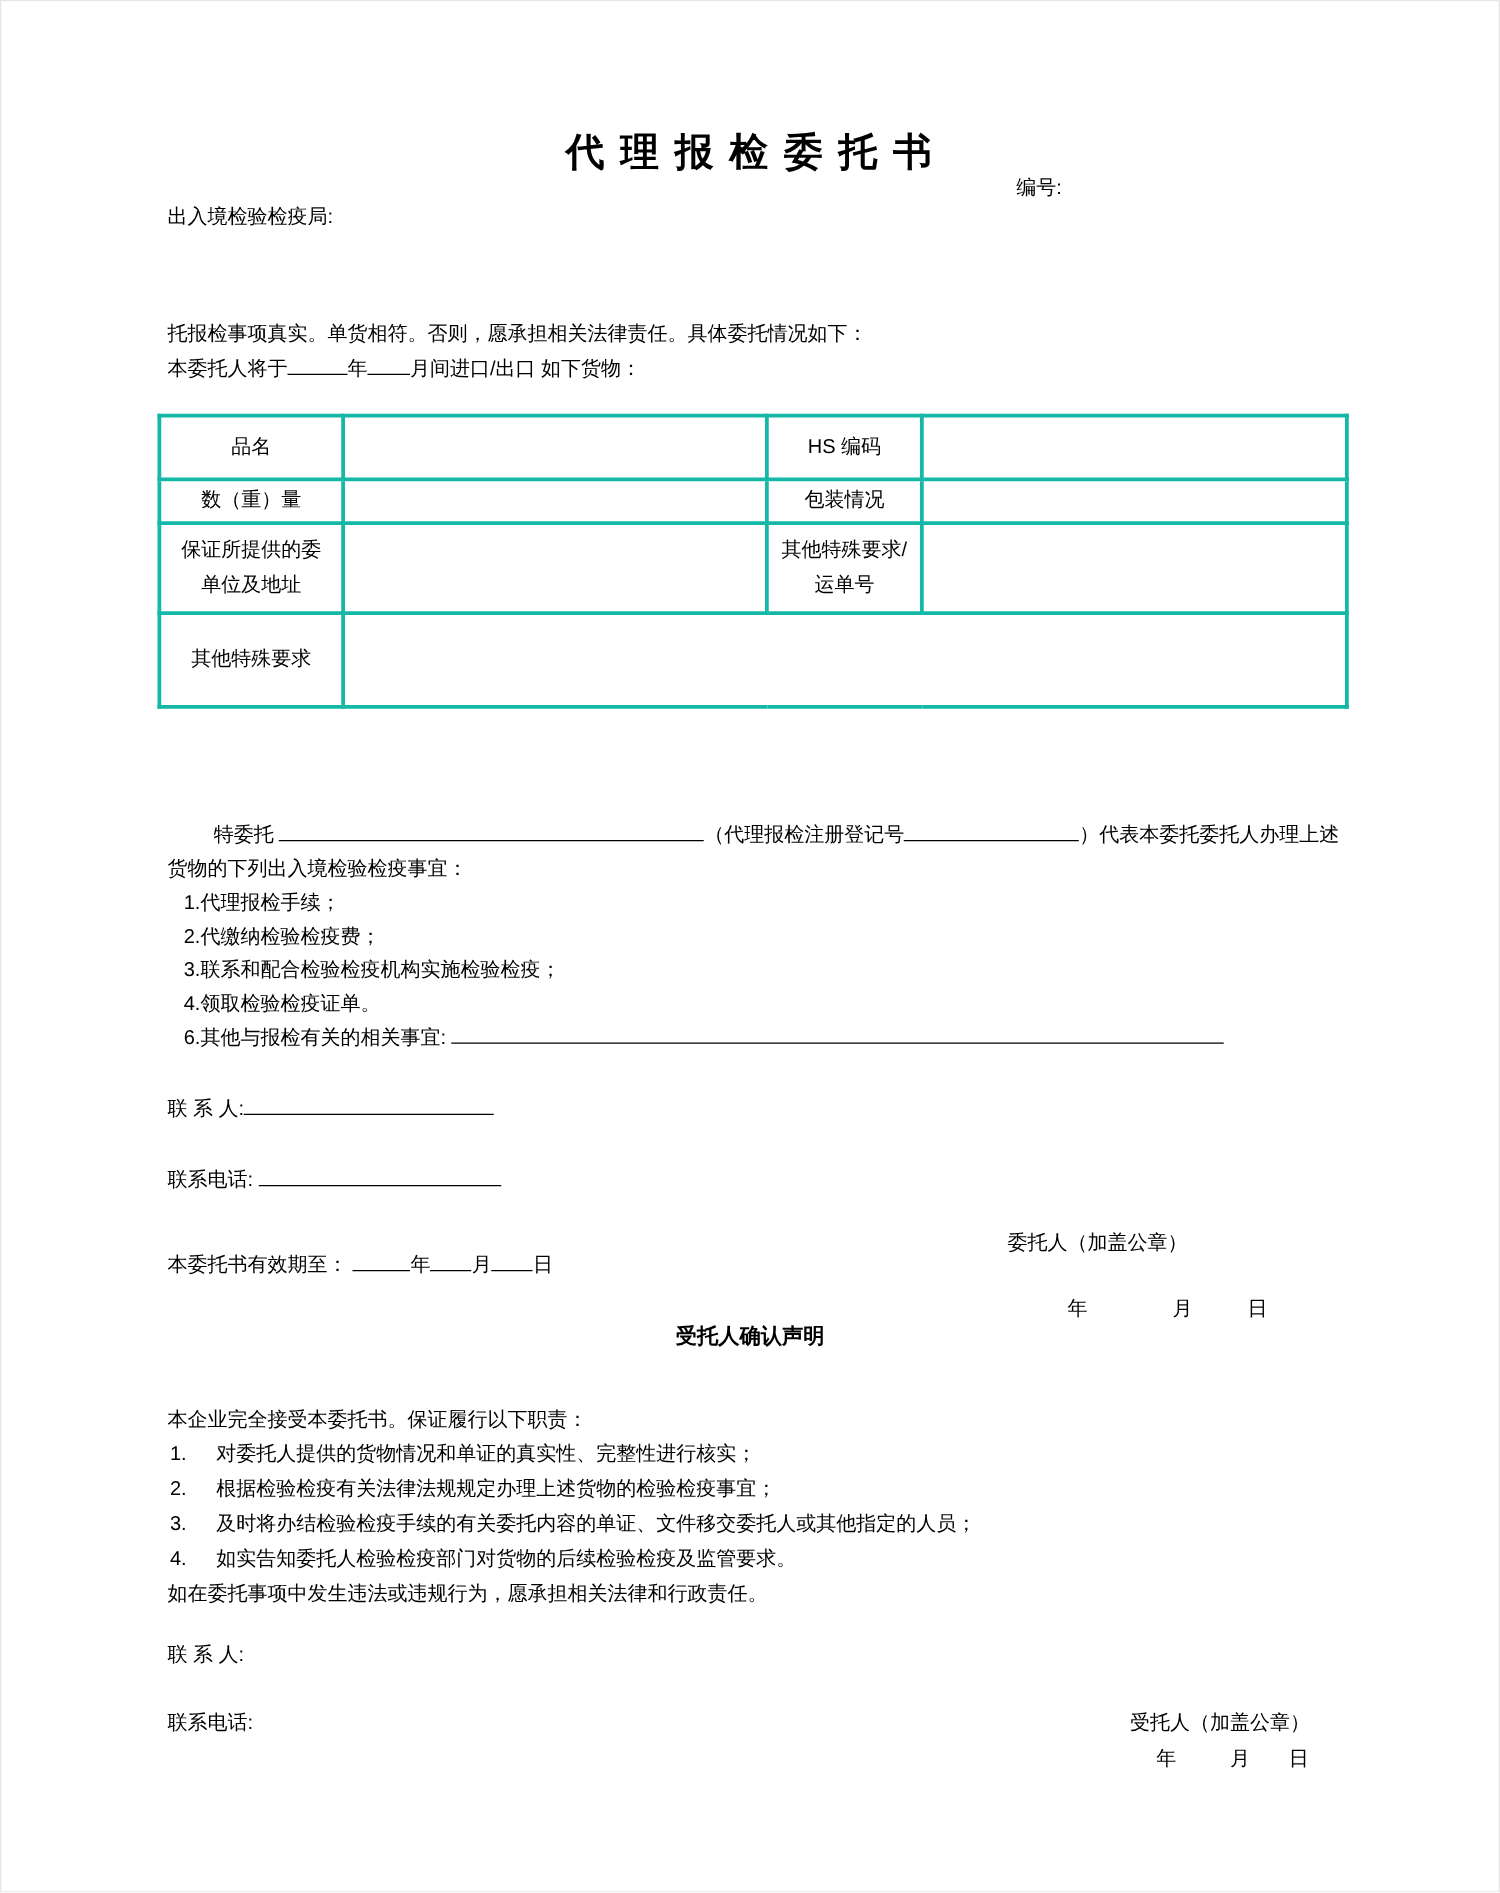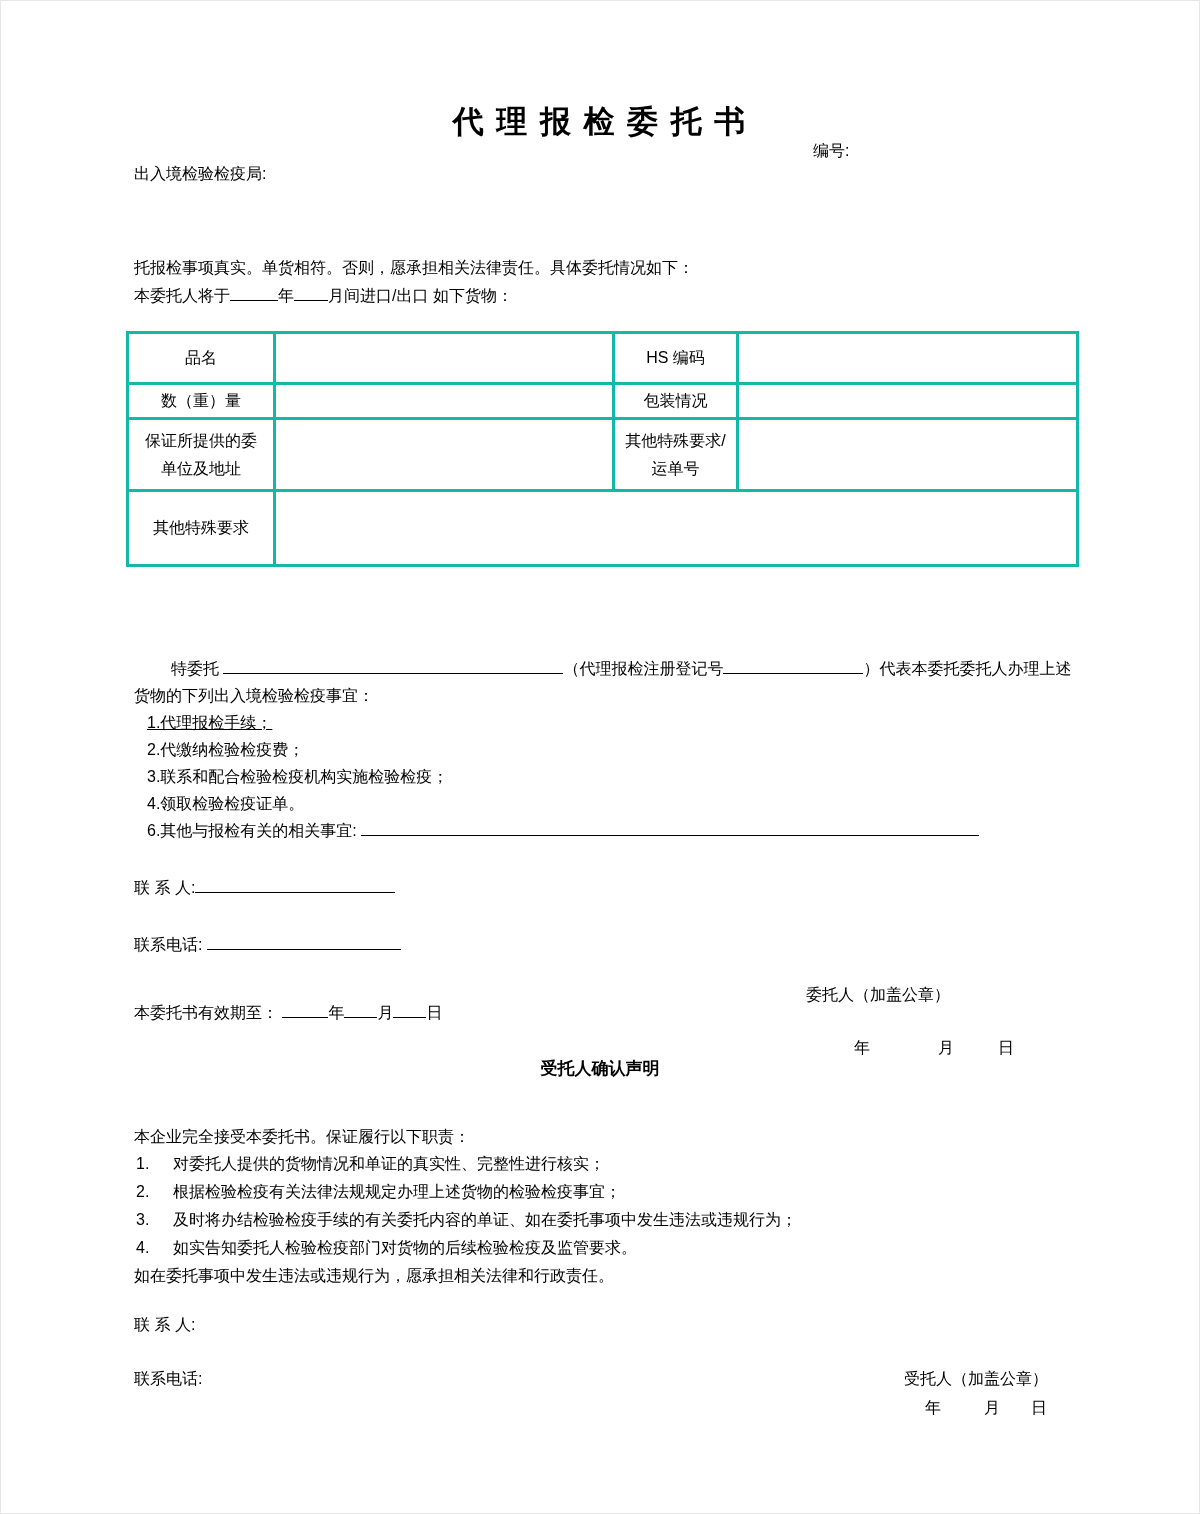--- a/index.html
+++ b/index.html
@@ -108,21 +108,21 @@
       <td class="val" colspan="3"></td>
     </tr>
   </tbody>
     </table>
 
   <div class="line" style="left:170px; top:657px;">
     <span>特委托</span>&nbsp;<span class="blank" style="width:340px;"></span><span>（代理报检注册登记号</span><span class="blank" style="width:140px;"></span><span>）代表本委托委托人办理上述</span>
   </div>
   <div class="line" style="left:133px; top:684px;">货物的下列出入境检验检疫事宜：</div>
 
-  <div class="line" style="left:146px; top:711px;text-decoration:underline;">1.代理报检手续；</div>
+  <div class="line" style="left:146px; top:711px;">1.代理报检手续；</div>
   <div class="line" style="left:146px; top:738px;">2.代缴纳检验检疫费；</div>
   <div class="line" style="left:146px; top:765px;">3.联系和配合检验检疫机构实施检验检疫；</div>
   <div class="line" style="left:146px; top:792px;">4.领取检验检疫证单。</div>
   <div class="line" style="left:146px; top:819px;">
     <span>6.其他与报检有关的相关事宜:</span> <span class="blank" style="width:618px;"></span>
   </div>
 
   <div class="line" style="left:133px; top:876px;">
     <span>联 系 人:</span><span class="blank" style="width:200px;"></span>
   </div>
@@ -143,21 +143,21 @@
 
   <div class="line" style="left:133px; top:1125px;">本企业完全接受本委托书。保证履行以下职责：</div>
 
   <div class="line" style="left:135px; top:1152px;">
     <span class="num">1.</span><span>对委托人提供的货物情况和单证的真实性、完整性进行核实；</span>
   </div>
   <div class="line" style="left:135px; top:1180px;">
     <span class="num">2.</span><span>根据检验检疫有关法律法规规定办理上述货物的检验检疫事宜；</span>
   </div>
   <div class="line" style="left:135px; top:1208px;">
-    <span class="num">3.</span><span>及时将办结检验检疫手续的有关委托内容的单证、如在委托事项中发生违法或违规行为；</span>
+    <span class="num">3.</span><span>及时将办结检验检疫手续的有关委托内容的单证、文件移交委托人或其他指定的人员；</span>
   </div>
   <div class="line" style="left:135px; top:1236px;">
     <span class="num">4.</span><span>如实告知委托人检验检疫部门对货物的后续检验检疫及监管要求。</span>
   </div>
   <div class="line" style="left:133px; top:1264px;">如在委托事项中发生违法或违规行为，愿承担相关法律和行政责任。</div>
 
   <div class="line" style="left:133px; top:1313px;">联 系 人:</div>
 
   <div class="line" style="left:133px; top:1367px;">联系电话:</div>
   <div class="line" style="left:903px; top:1367px;">受托人（加盖公章）</div>

